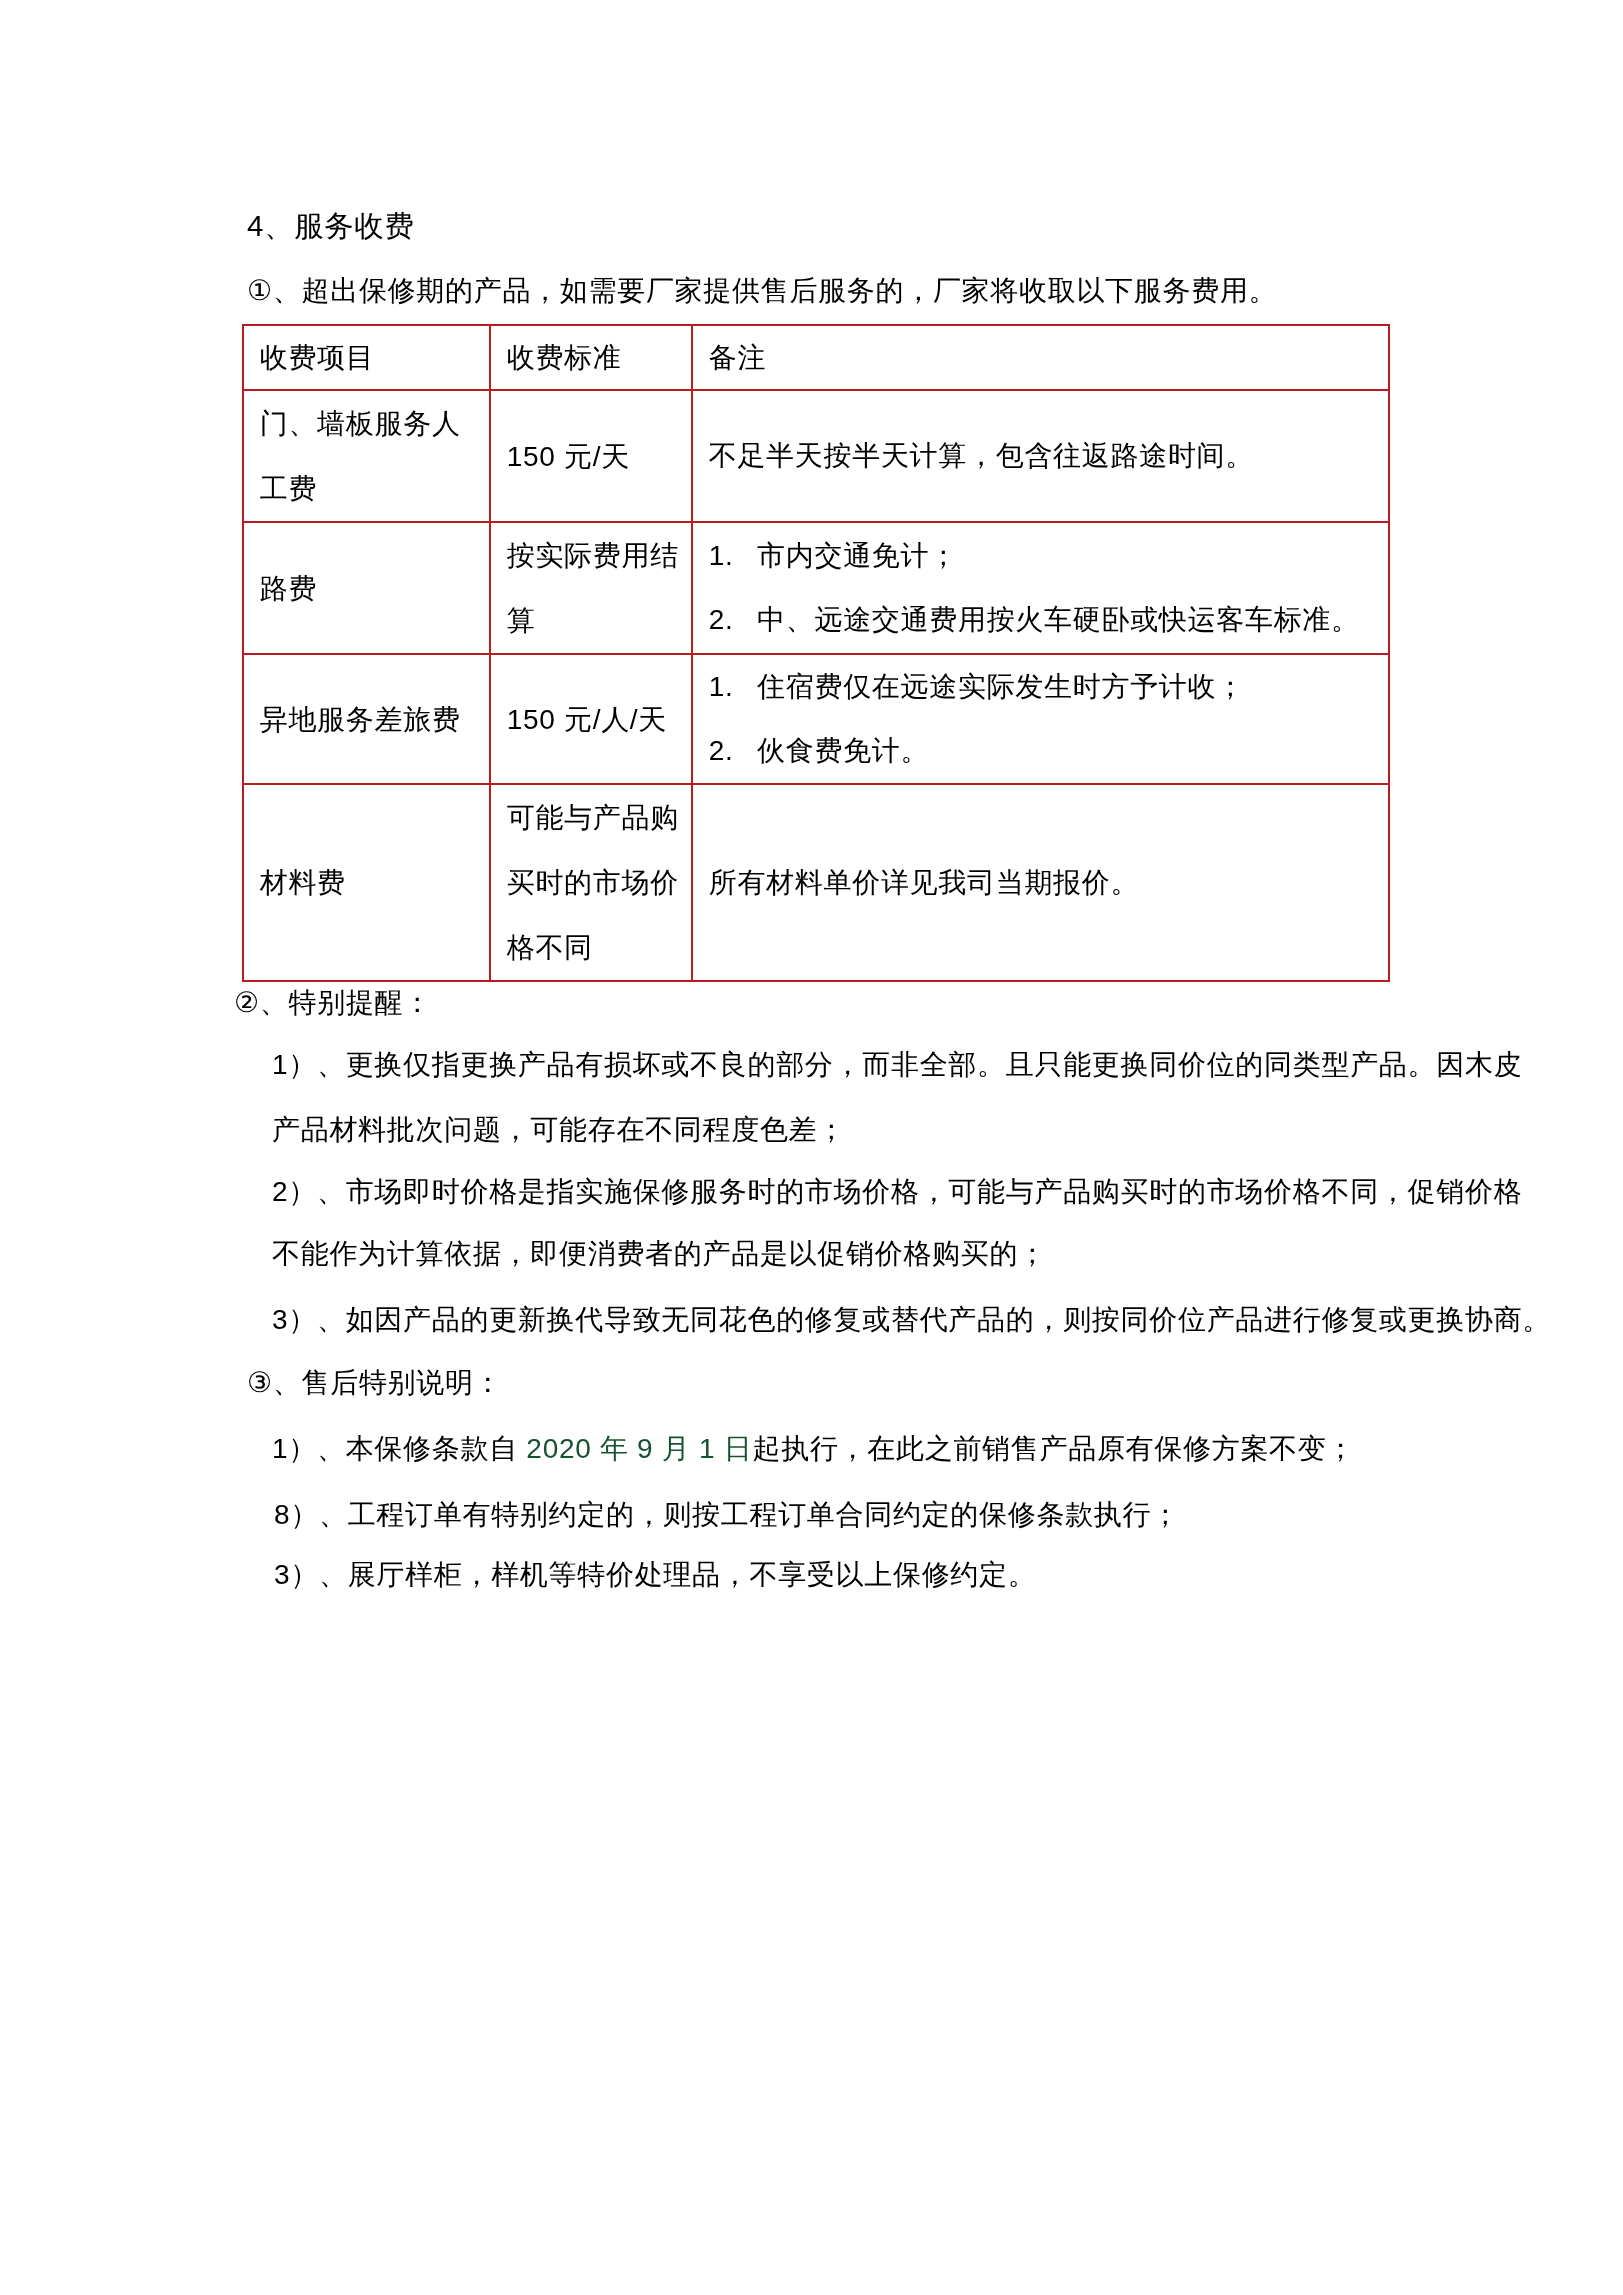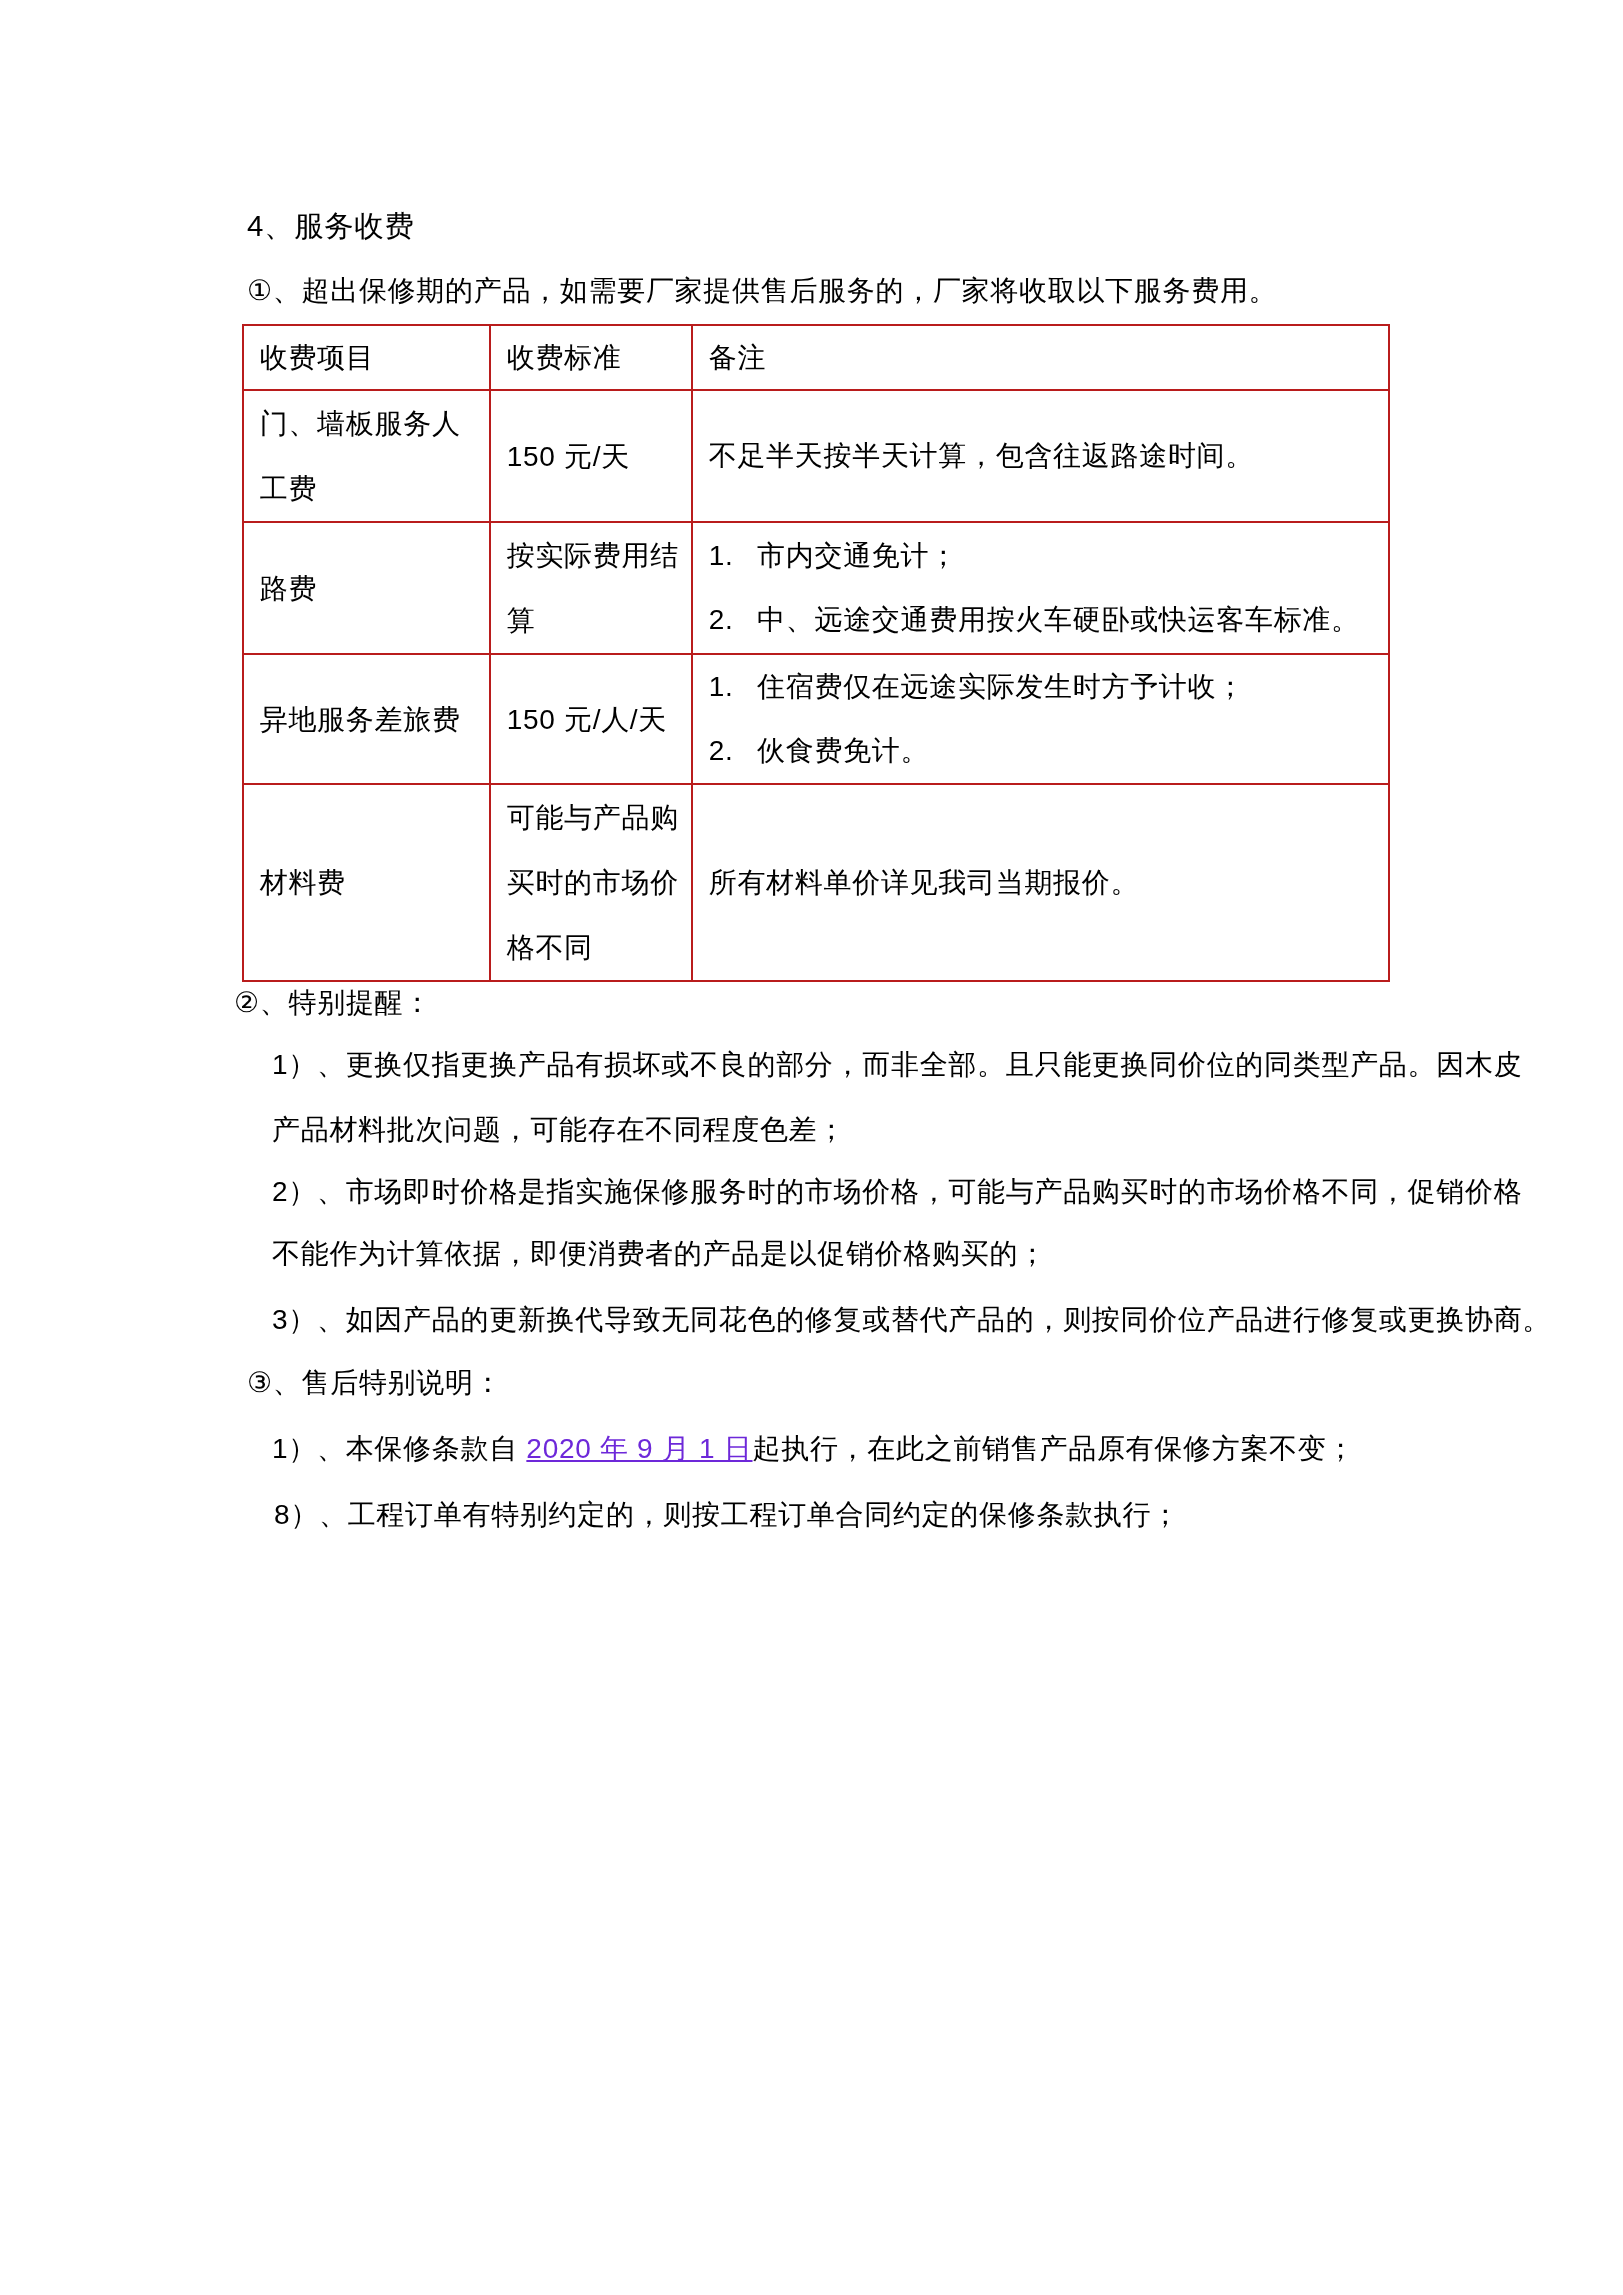--- a/index.html
+++ b/index.html
@@ -21,22 +21,21 @@
     white-space: nowrap;
     height: 64px;
     line-height: 64px;
     font-size: 28px;
     letter-spacing: 0.7px;
   }
   .doc-title {
     font-size: 29.4px;
   }
   .red {
-    color: #6d28d9;
-    text-decoration: underline;
+    color: #14532d;
   }
   
   .fee-table-wrap {
     position: absolute;
     left: 242px;
     top: 324px;
   }
   table.fee-table {
     border-collapse: collapse;
     table-layout: fixed;
@@ -164,15 +163,16 @@
   <div class="abs-line" style="left:272px; top:1160px;">2）、市场即时价格是指实施保修服务时的市场价格，可能与产品购买时的市场价格不同，促销价格</div>
   <div class="abs-line" style="left:272px; top:1222px;">不能作为计算依据，即便消费者的产品是以促销价格购买的；</div>
   <div class="abs-line" style="left:272px; top:1288px;">3）、如因产品的更新换代导致无同花色的修复或替代产品的，则按同价位产品进行修复或更换协商。</div>
 
   <div class="abs-line" style="left:247px; top:1351px;">③、售后特别说明：</div>
 
   <div class="abs-line" style="left:272px; top:1417px;">
     <span>1）、本保修条款自 </span><span class="red">2020 年 9 月 1 日</span><span>起执行，在此之前销售产品原有保修方案不变；</span>
   </div>
   <div class="abs-line" style="left:274px; top:1483px;">8）、工程订单有特别约定的，则按工程订单合同约定的保修条款执行；</div>
+  <div class="abs-line" style="left:274px; top:1543px;">3）、展厅样柜，样机等特价处理品，不享受以上保修约定。</div>
 
 </div>
 
 
 </body></html>

